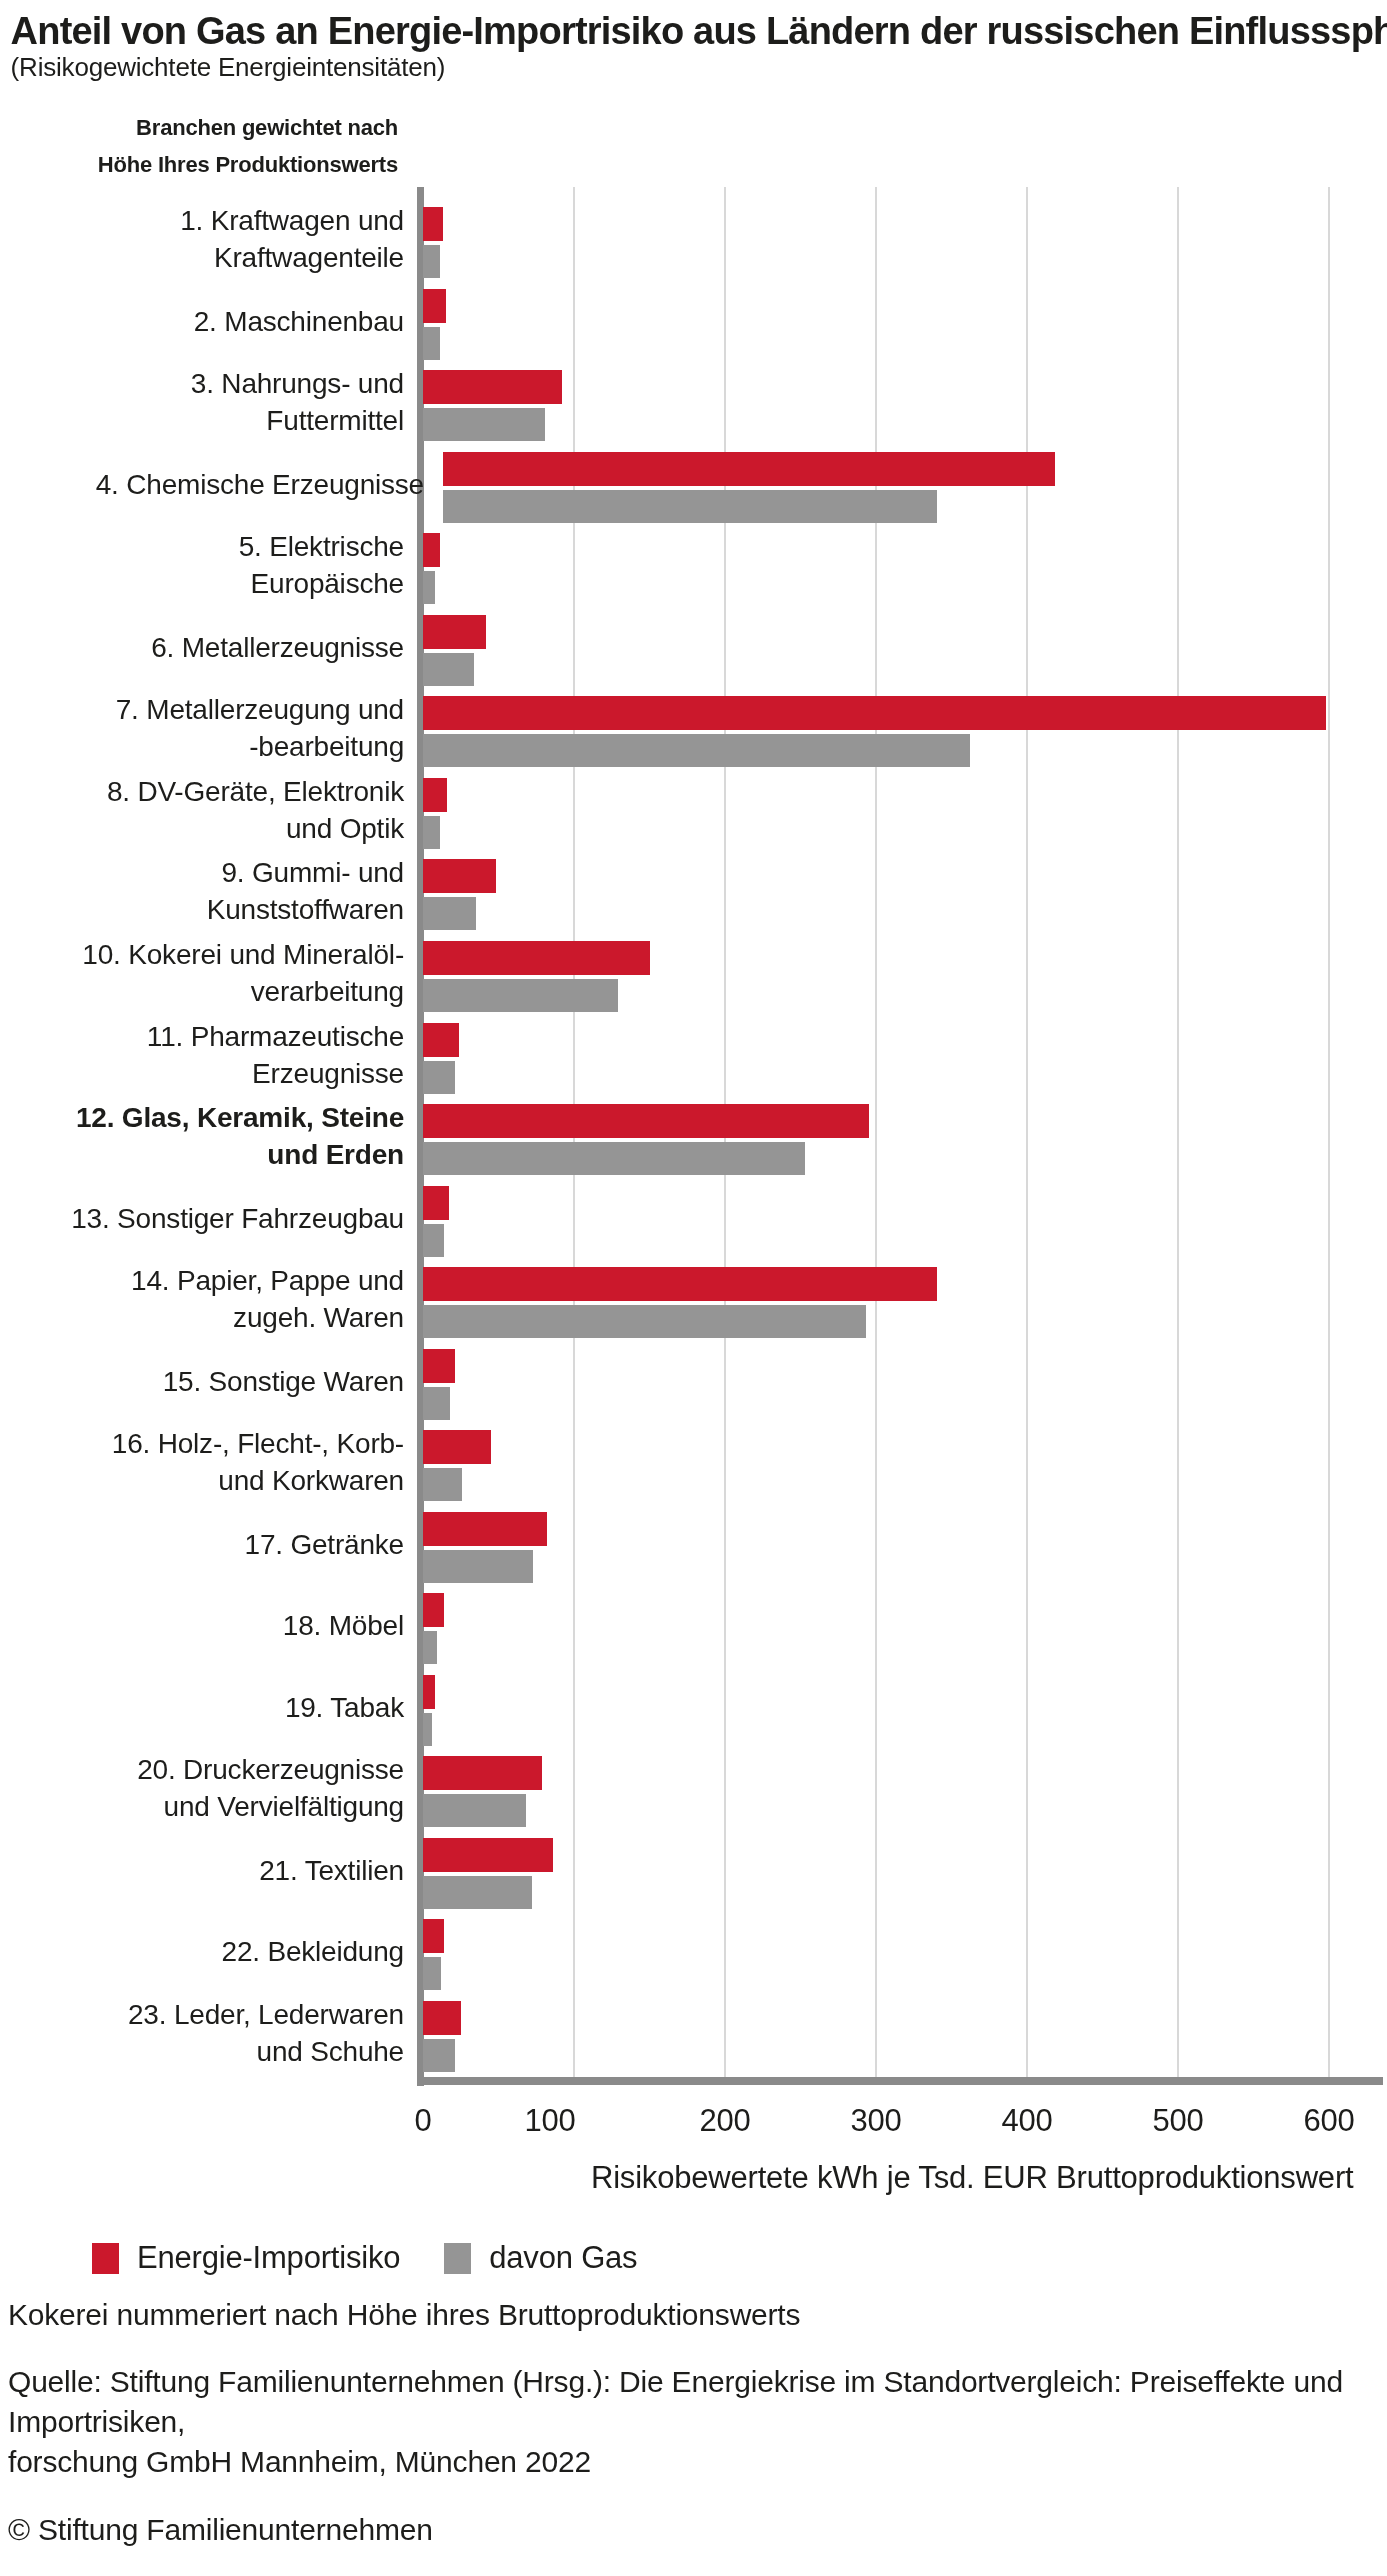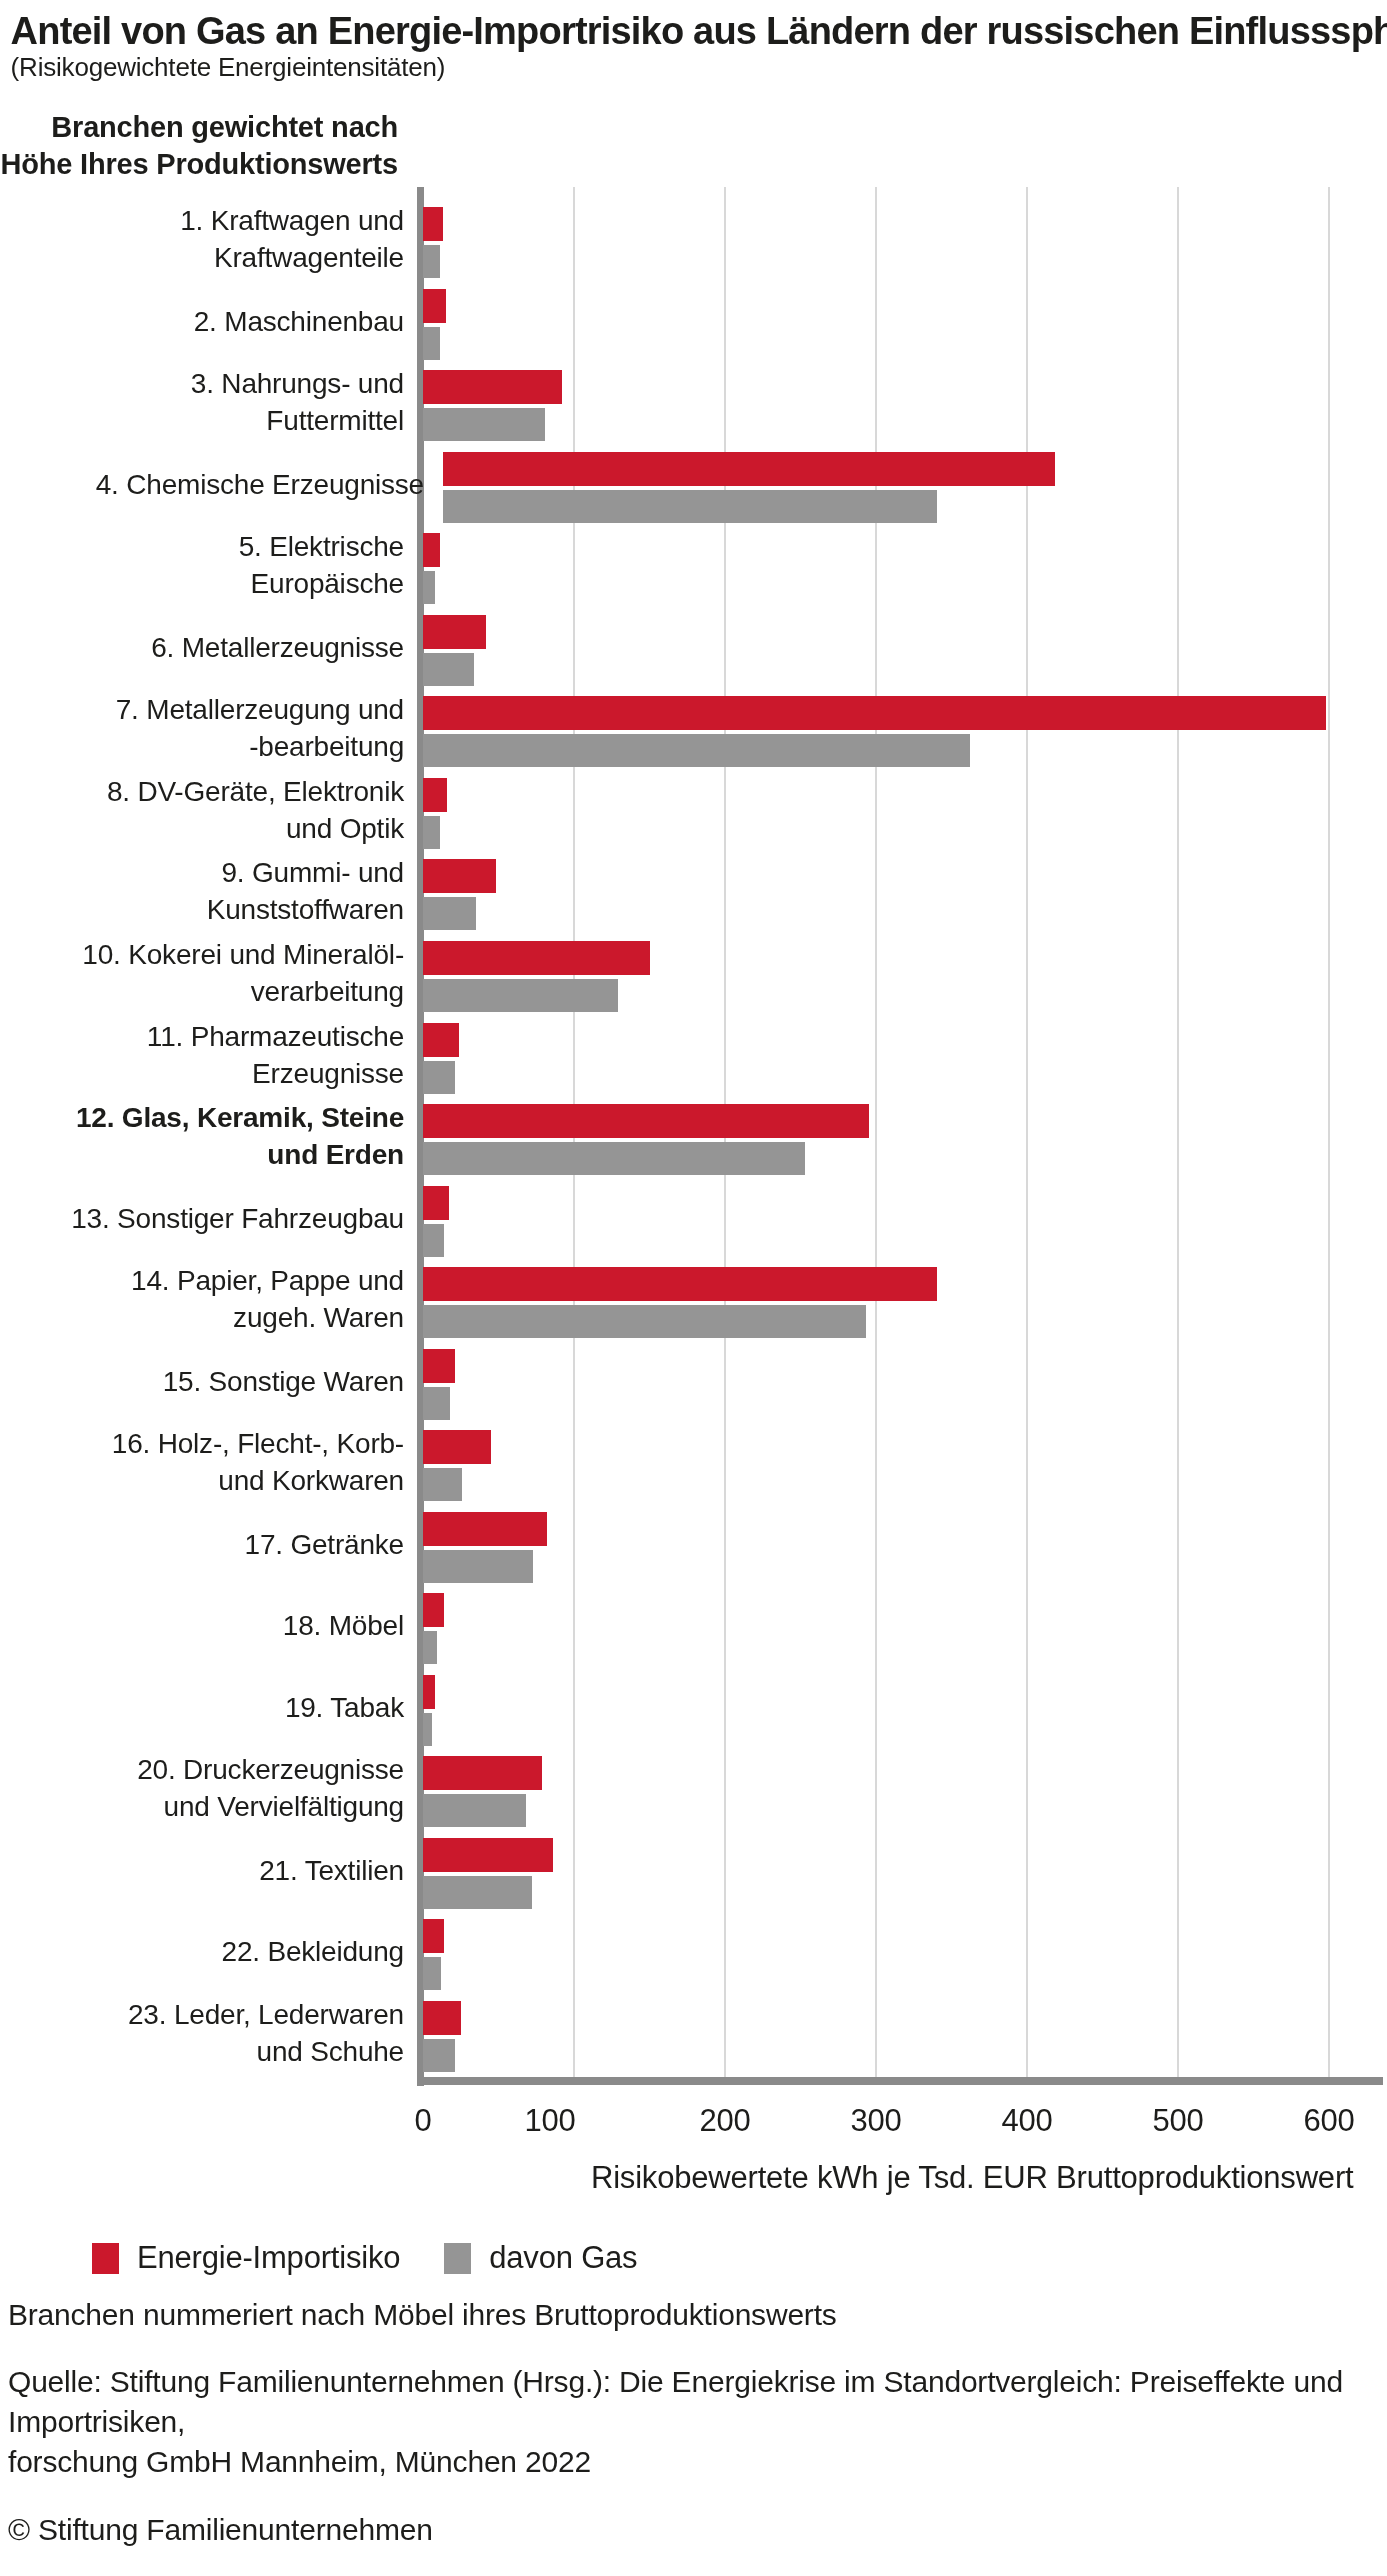--- a/index.html
+++ b/index.html
@@ -9,21 +9,21 @@
     color:#1d1d1b;letter-spacing:-0.2px;
   }
   .abs{position:absolute;}
   .page-title{
     left:10.6px;top:9.7px;font-size:38px;font-weight:bold;letter-spacing:-0.8px;
     white-space:nowrap;
   }
   .page-subtitle{left:10.6px;top:52px;font-size:26px;white-space:nowrap;}
   .chart-header{
     left:0;top:109px;width:398px;text-align:right;
-    font-size:29px;font-weight:bold;line-height:37px;
+    font-size:22px;font-weight:bold;line-height:37px;
   }
   
   .gridline{position:absolute;top:187px;height:1891px;width:2.4px;background:#d8d8d8;}
   .y-axis-line{left:417px;top:187px;width:6.5px;height:1899px;background:#8a8a8a;}
   .x-axis-line{left:417px;top:2077px;width:966px;height:8px;background:#8a8a8a;}
   .row{position:absolute;left:0;width:1388px;height:82px;}
   .row-label{
     position:absolute;left:0;top:0;width:404px;height:100%;
     display:flex;flex-direction:column;justify-content:center;align-items:flex-end;
     font-size:28px;line-height:37px;text-align:right;white-space:nowrap;
@@ -258,21 +258,21 @@
   <div class="legend-item">
     <span class="legend-swatch" style="background: rgb(203, 24, 44);"></span>
     <span class="legend-label">Energie-Importisiko</span>
   </div>
   <div class="legend-item">
     <span class="legend-swatch" style="background: rgb(149, 149, 149);"></span>
     <span class="legend-label">davon Gas</span>
   </div>
 </div>
 
-<div class="abs footnote">Branchen nummeriert nach Möbel ihres Bruttoproduktionswerts</div>
+<div class="abs footnote">Kokerei nummeriert nach Höhe ihres Bruttoproduktionswerts</div>
 
 <div class="abs source">
   <div>Quelle: Stiftung Familienunternehmen (Hrsg.): Die Energiekrise im Standortvergleich: Preiseffekte und Importrisiken,</div>
   <div>forschung GmbH Mannheim, München 2022</div>
 </div>
 
 <div class="abs copyright">© Stiftung Familienunternehmen</div>
 
 
 </body></html>

